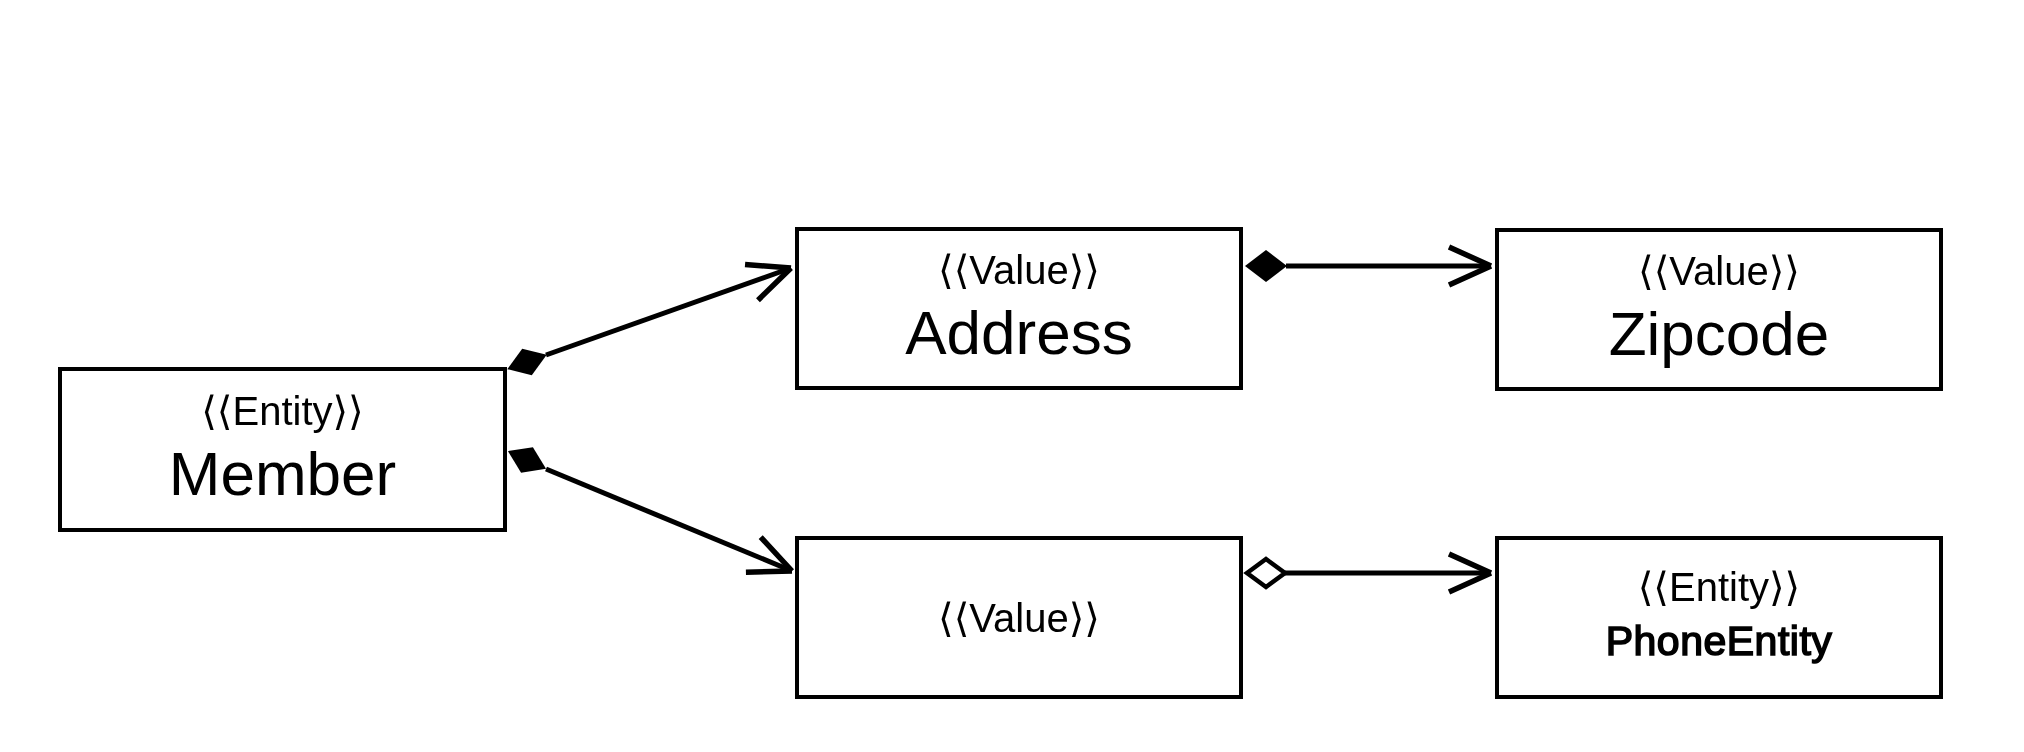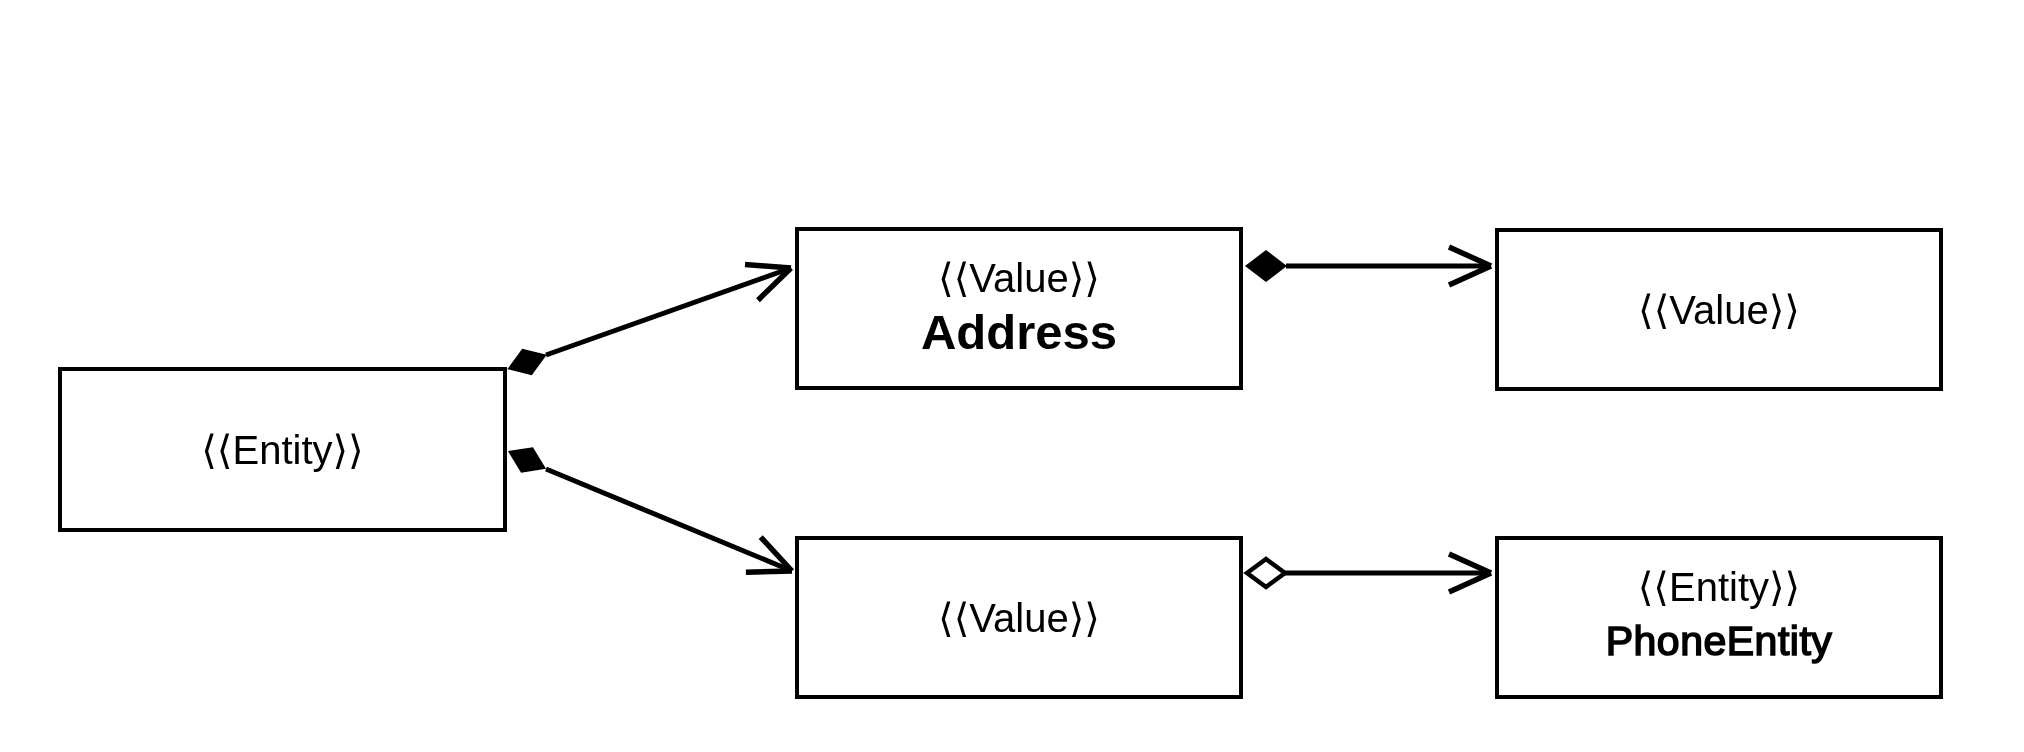--- a/index.html
+++ b/index.html
@@ -38,22 +38,22 @@
     margin-top: 44px;
   }
   .node .stereotype {
     font-size: 40px;
     font-weight: 400;
     line-height: 1.2;
     letter-spacing: 0px;
     white-space: nowrap;
   }
   .node .name {
-    font-size: 49px;
-    font-weight: 700;
+    font-size: 62px;
+    font-weight: 400;
     line-height: 1.25;
     white-space: nowrap;
   }
   .node .name.heavy {
     font-size: 41px;
     font-weight: 400;
     -webkit-text-stroke: 1.6px #000000;
     letter-spacing: 0.5px;
     line-height: 1.5;
   }
@@ -107,29 +107,31 @@
         <polygon points="-19,0 0,-14 19,0 0,14" fill="#ffffff" stroke="#000000" stroke-width="4.5"></polygon>
       </g>
       <g transform="translate(1491,573)">
         <path d="M0,0 L-42,-19 M0,0 L-42,19" fill="none" stroke="#000000" stroke-width="5.5"></path>
       </g>
     </g>
   </svg>
 
   <div class="node" id="node-member">
     <div class="stereotype">⟨⟨Entity⟩⟩</div>
+    <div class="name">Member</div>
   </div>
 
   <div class="node" id="node-address">
     <div class="stereotype">⟨⟨Value⟩⟩</div>
     <div class="name">Address</div>
   </div>
 
   <div class="node" id="node-zipcode">
     <div class="stereotype">⟨⟨Value⟩⟩</div>
+    <div class="name">Zipcode</div>
   </div>
 
   <div class="node" id="node-phonenumber">
     <div class="stereotype">⟨⟨Value⟩⟩</div>
   </div>
 
   <div class="node" id="node-phoneentity">
     <div class="stereotype">⟨⟨Entity⟩⟩</div>
     <div class="name heavy">PhoneEntity</div>
   </div>

